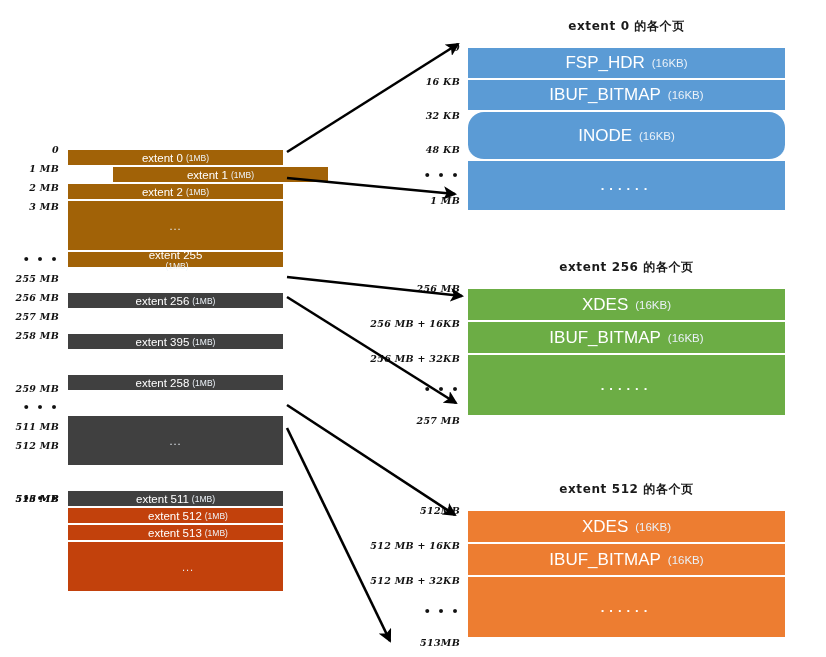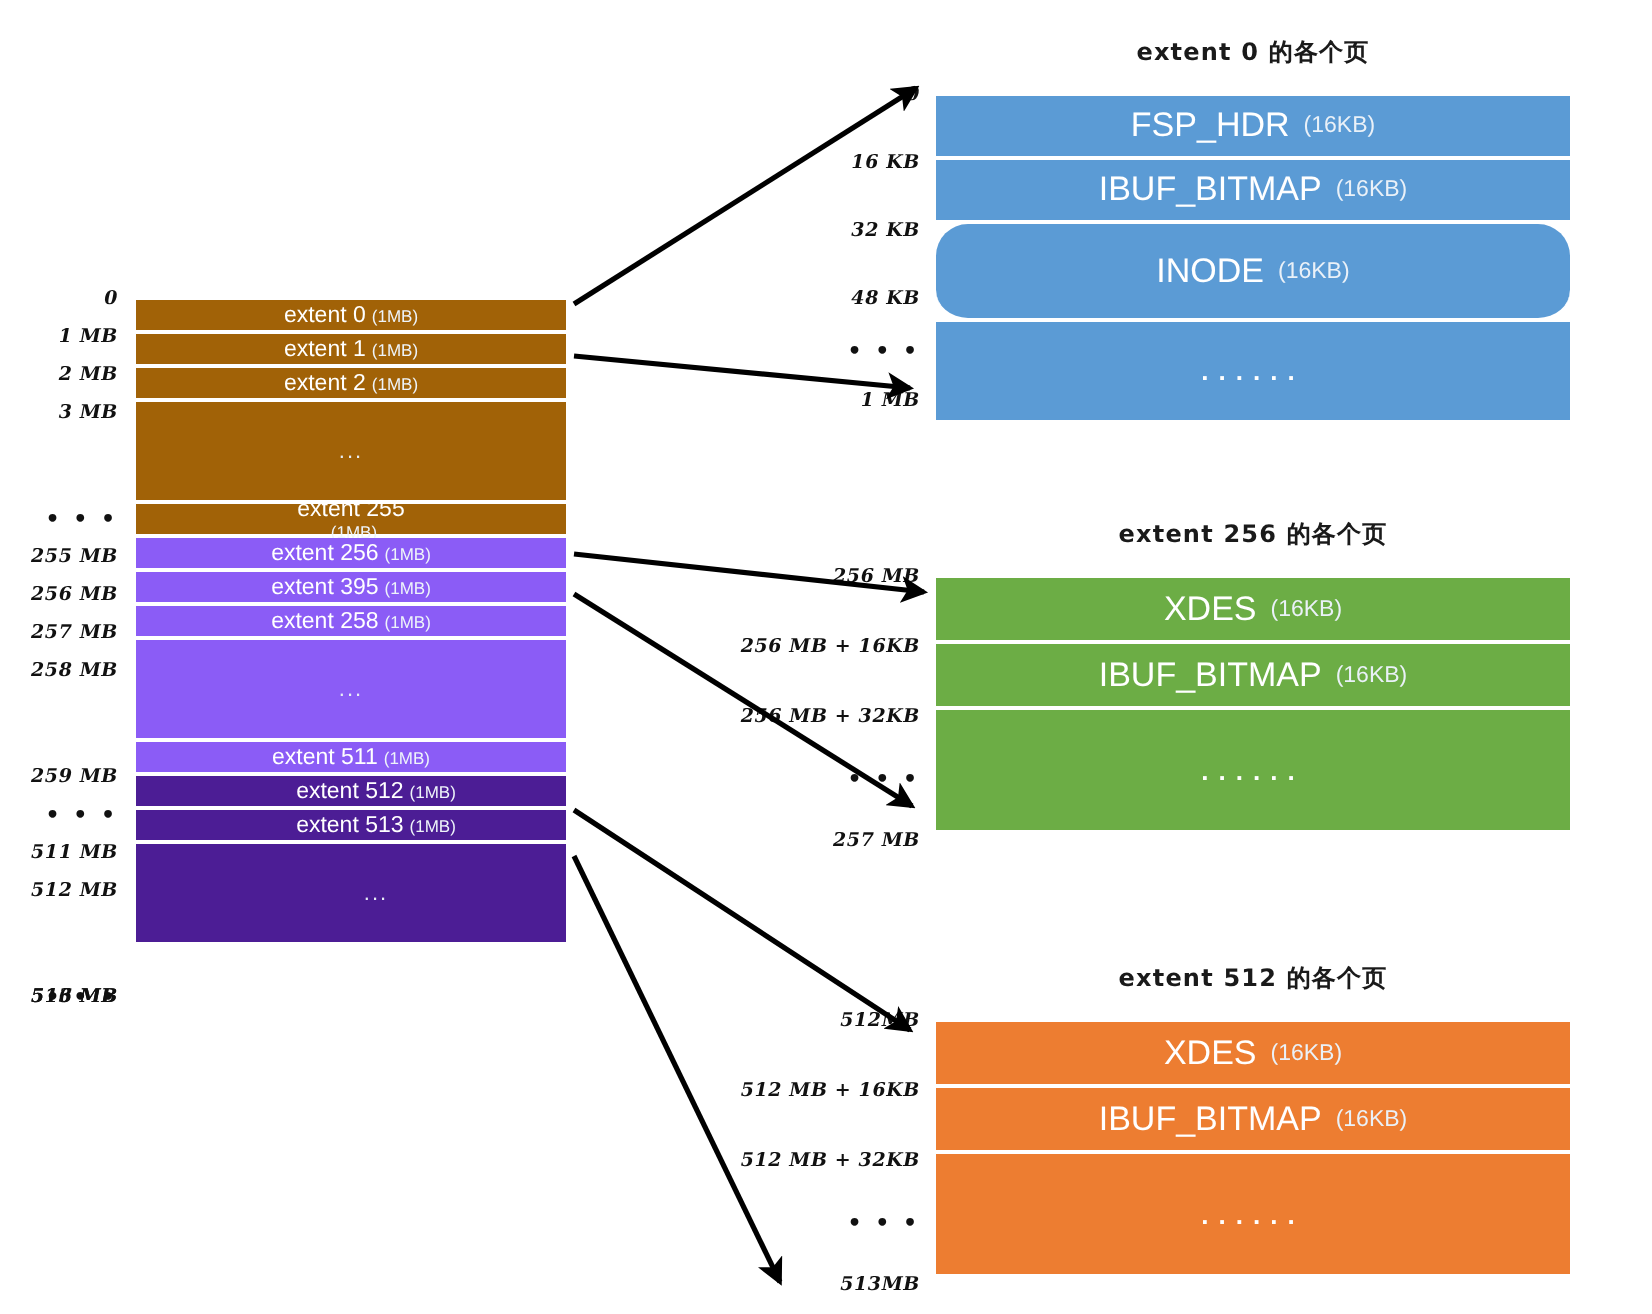--- a/index.html
+++ b/index.html
@@ -40,22 +40,22 @@
 
   
   #tablespace-bar{position:absolute;left:68px;top:150px;width:215px;}
   .ts-row{
     position:relative;width:215px;box-sizing:border-box;
     border-bottom:2px solid #ffffff;
     display:flex;align-items:center;justify-content:center;
     color:#ffffff;font-size:11px;white-space:nowrap;
   }
   .ts-row.blue{background:#a16207;}
-  .ts-row.green{background:#8b5cf6;}
-  .ts-row.orange{background:#4c1d95;padding-left:25px;}
+  .ts-row.green{background:#404040;margin-top:24px;}
+  .ts-row.orange{background:#c2410c;padding-left:25px;}
   .ts-row .ext-name{font-size:11.5px;color:#ffffff;}
   .ts-row .ext-size{font-size:8.5px;color:#eef4fa;margin-left:3px;}
   .ts-row.ellipsis{justify-content:center;}
   .ts-row.ellipsis .ext-name{font-size:11px;color:#e8eef5;letter-spacing:1px;}
 
   
   .detail-panel{position:absolute;}
   .dp-rows{position:absolute;left:0;top:0;width:317px;}
   .dp-row{
     position:relative;width:317px;box-sizing:border-box;
@@ -97,21 +97,21 @@
       <div class="axis-label" style="left: 0px; width: 59px; top: 440px;">512 MB</div>
       <div class="axis-label" style="left: 0px; width: 59px; top: 493px;">513 MB</div>
       <div class="axis-label" style="left: 0px; width: 59px; top: 493px;">516 MB</div>
       <div class="axis-dots" style="left: 0px; width: 59px; top: 492px;">• • •</div>
     </div>
   <div id="tablespace-bar">
       <div class="ts-row blue" style="height: 17px;">
         <span class="ext-name">extent 0</span>
         <span class="ext-size">(1MB)</span>
       </div>
-      <div class="ts-row blue" style="height: 17px;">
+      <div class="ts-row blue" style="height: 17px; margin-left: 45px;">
         <span class="ext-name">extent 1</span>
         <span class="ext-size">(1MB)</span>
       </div>
       <div class="ts-row blue" style="height: 17px;">
         <span class="ext-name">extent 2</span>
         <span class="ext-size">(1MB)</span>
       </div>
       <div class="ts-row blue ellipsis" style="height: 51px;">
         <span class="ext-name">...</span>
       </div>

